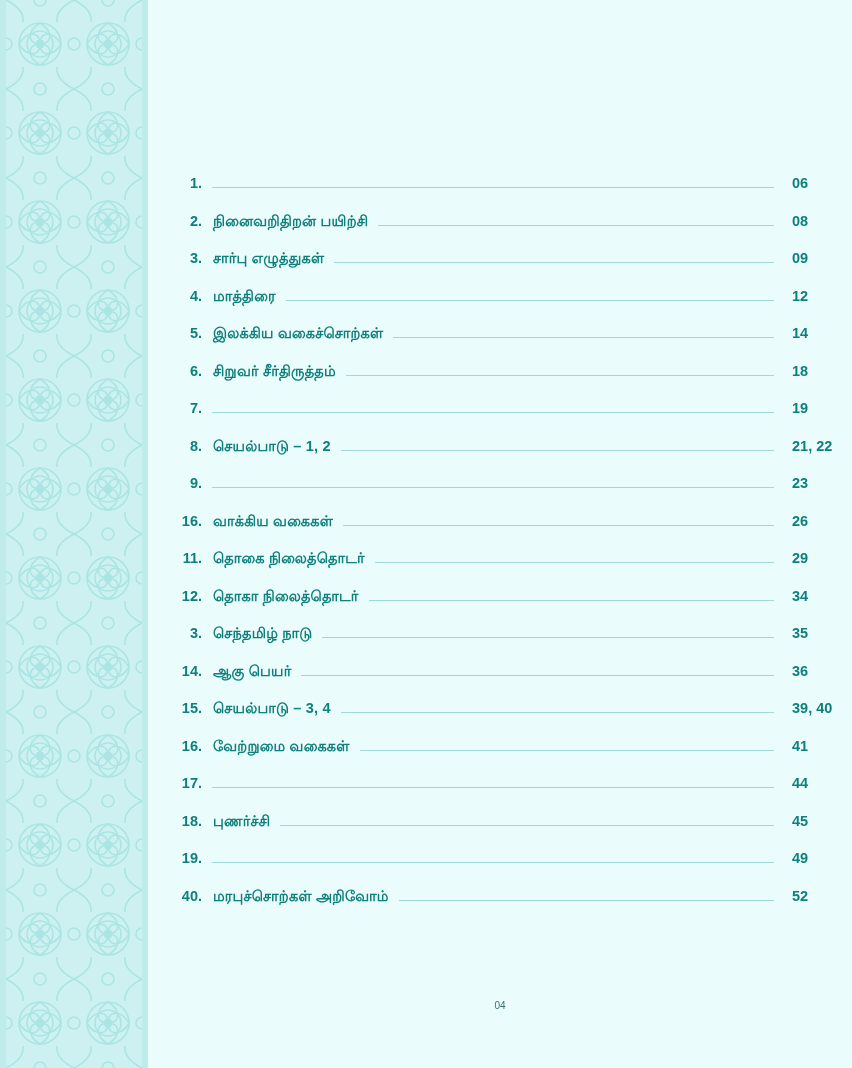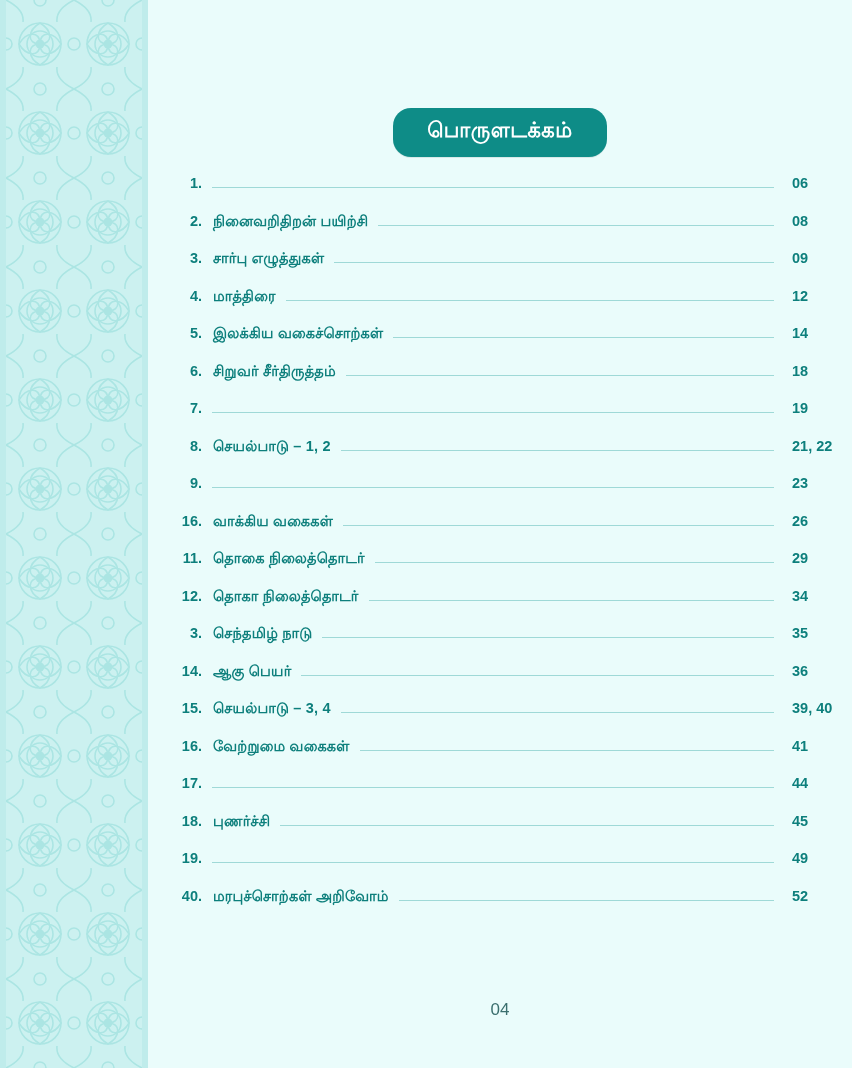--- a/index.html
+++ b/index.html
@@ -118,21 +118,21 @@
     white-space: nowrap;
   }
 
   
   .folio {
     position: absolute;
     left: 148px;
     right: 0;
     top: 1000px;
     text-align: center;
-    font-size: 17px;
+    font-size: 10px;
     color: #3b6f6e;
   }
 </style>
 </head>
 <body>
 
 <div class="page">
 
   <div class="ornament-band">
     <div class="edge left"></div>
@@ -158,23 +158,20 @@
             <circle cx="34" cy="89" r="6"></circle>
           </g>
         </pattern>
       </defs>
       <rect width="136" height="1068" fill="url(#orn)"></rect>
     </svg>
   </div>
 
   <div class="page-body">
 
-    <div class="title-wrap">
-      <div class="title-pill">பொருளடக்கம்</div>
-    </div>
 
     <div class="toc">
 
       <div class="toc-row">
         <span class="toc-num">1.</span>
         <span class="toc-leader"></span>
         <span class="toc-page">06</span>
       </div>
 
       <div class="toc-row">

